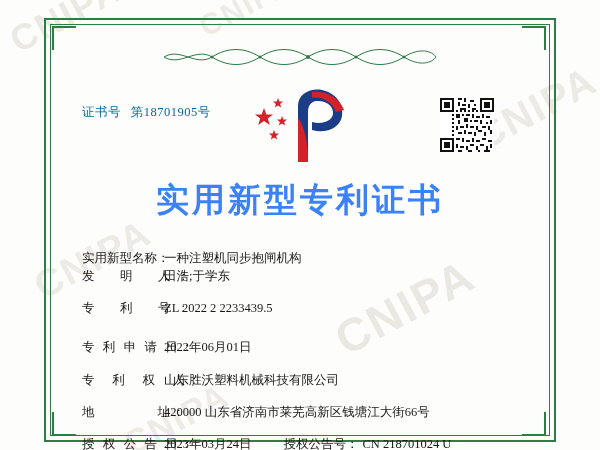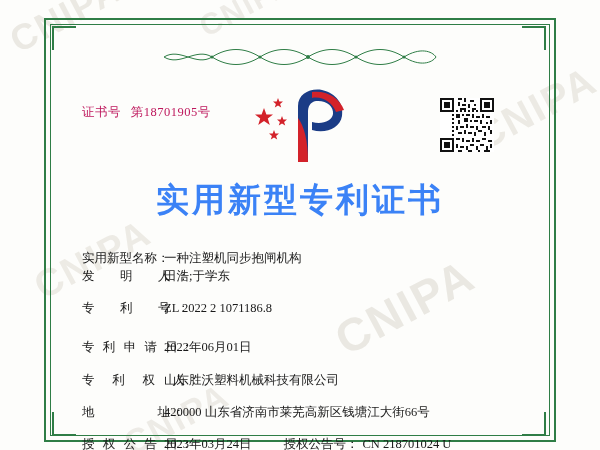--- a/index.html
+++ b/index.html
@@ -75,21 +75,21 @@
     width: 280px; height: 22px;
     overflow: hidden;
   }
   .ornament svg { display:block; }
 
   
   .serial {
     position: absolute;
     left: 82px; top: 104px;
     font-size: 12.5px;
-    color: #be185d;
+    color: #0369a1;
     letter-spacing: 0.5px;
     font-family: "Liberation Serif", serif;
   }
 
   
   .logo {
     position: absolute;
     left: 252px; top: 88px;
     width: 96px; height: 78px;
   }
@@ -305,21 +305,21 @@
 
   <div class="field f0">
     <span class="lab">实用新型名称：</span><span class="val">一种注塑机同步抱闸机构</span>
   </div>
 
   <div class="field f1">
     <span class="lab spaced">发　明　人：</span><span class="val">田浩;于学东</span>
   </div>
 
   <div class="field f2">
-    <span class="lab spaced">专　利　号：</span><span class="val">ZL 2022 2 1071186.8</span>
+    <span class="lab spaced">专　利　号：</span><span class="val">ZL 2022 2 2233439.5</span>
   </div>
 
   <div class="field f3">
     <span class="lab spaced2">专 利 申 请 日：</span><span class="val">2022年06月01日</span>
   </div>
 
   <div class="field f4">
     <span class="lab spaced2">专　利　权　人：</span><span class="val">山东胜沃塑料机械科技有限公司</span>
   </div>
 

